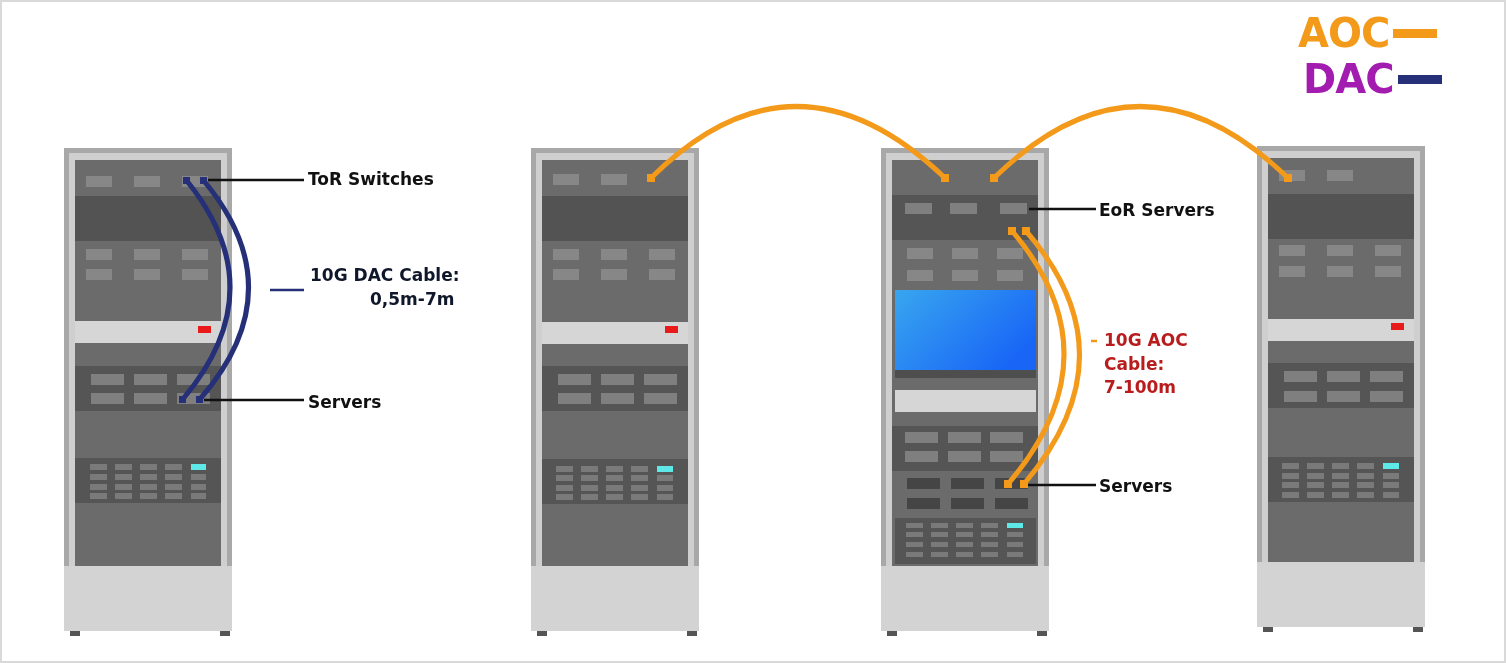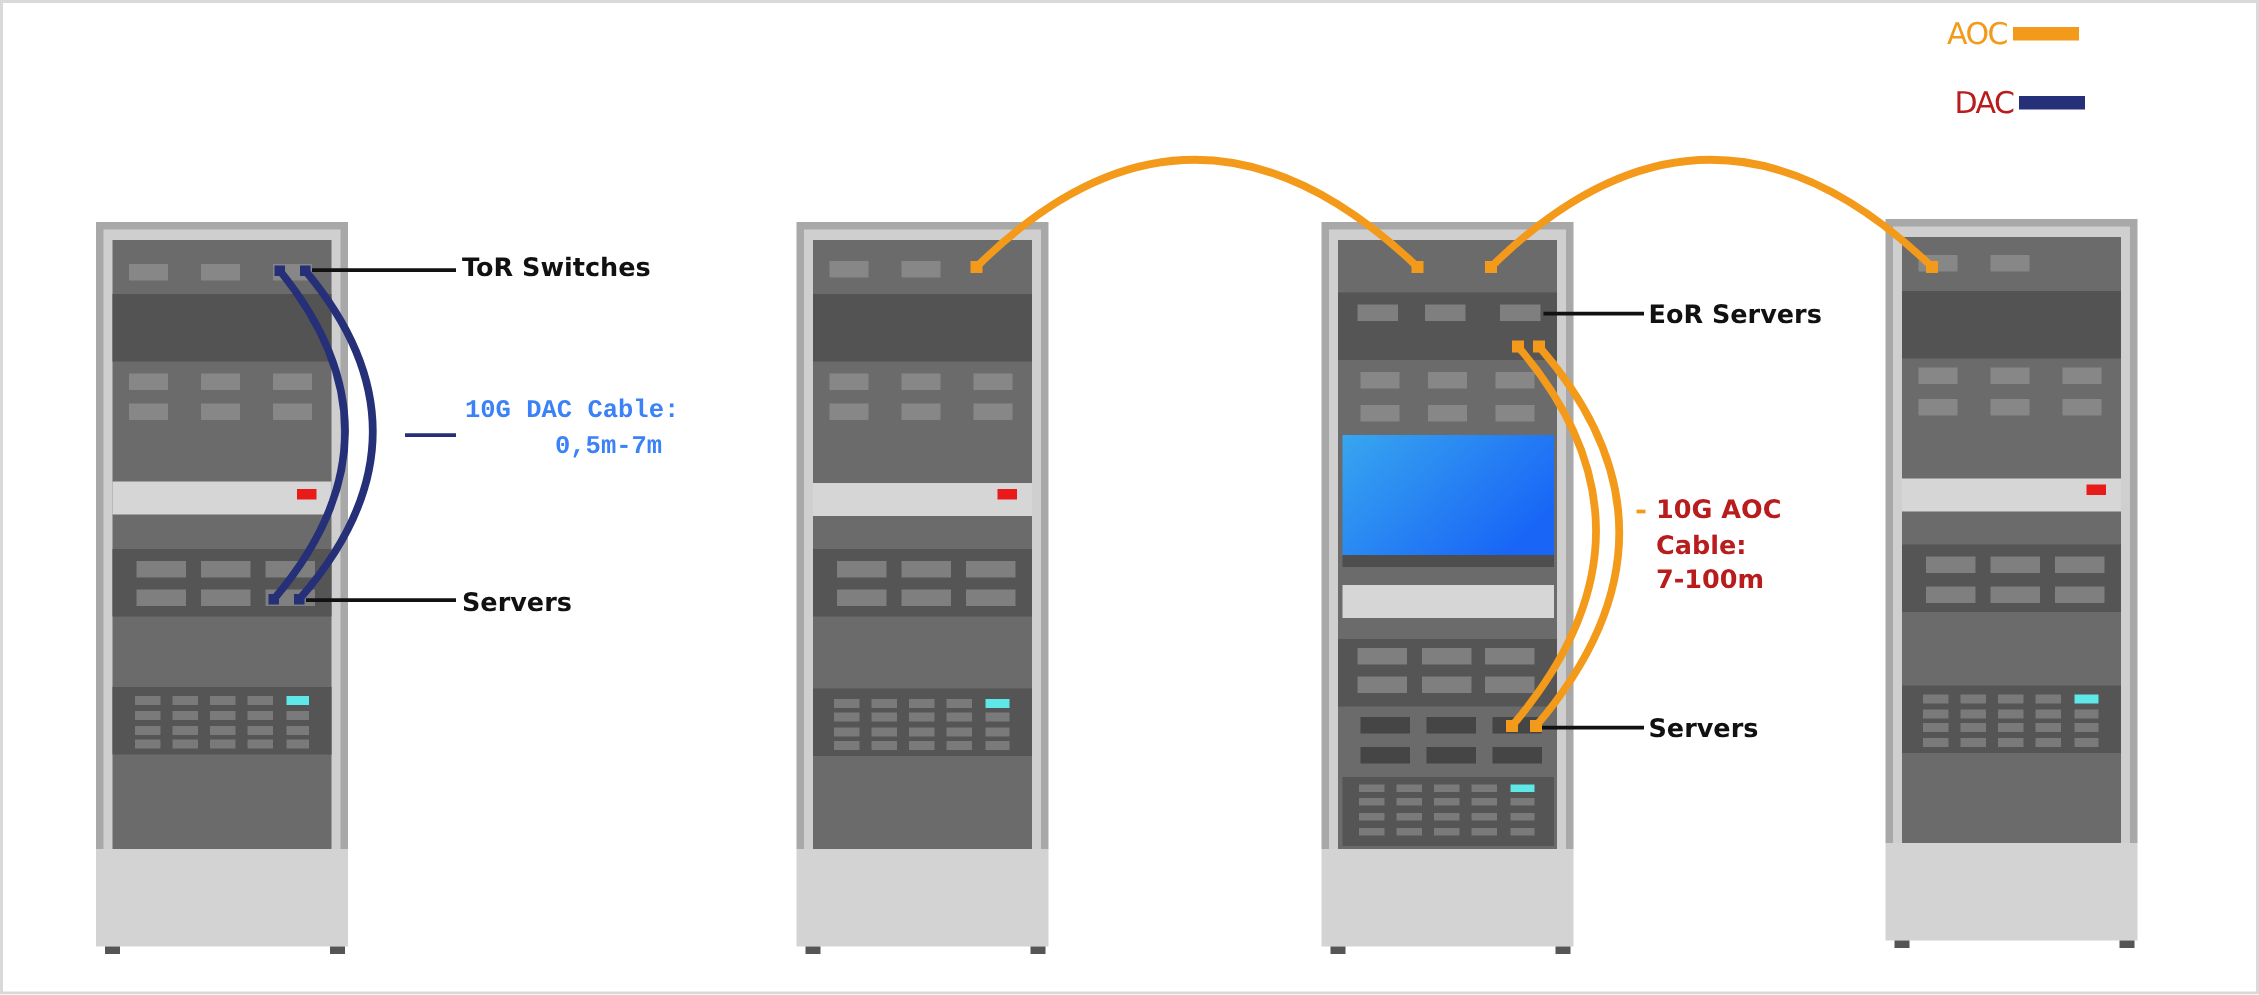--- a/index.html
+++ b/index.html
@@ -1,24 +1,24 @@
 <!DOCTYPE html>
 <html><head>
   <meta charset="utf-8">
   <style>
     html, body { margin: 0; padding: 0; background: #ffffff; }
     body { width: 1506px; height: 663px; position: relative; overflow: hidden; font-family: "DejaVu Sans", sans-serif; }
     .frame { position: absolute; left: 0; top: 0; width: 1502px; height: 659px; border: 2px solid #d9d9d9; background: #fff; }
     svg.stage { position: absolute; left: 0; top: 0; }
     .label { position: absolute; font-family: "DejaVu Sans", sans-serif; font-weight: bold; font-size: 17px; line-height: 22px; white-space: nowrap; text-align: center; }
     .label.black { color: #111111; }
-    .label.dac { color: #3b82f6; font-family: Liberation Mono, monospace; }
+    .label.dac { color: #0f172a; }
     .label.aoc { color: #b91c1c; }
     .legend-row { position: absolute; display: flex; align-items: center; }
-    .legend-text { font-family: "DejaVu Sans", sans-serif; font-weight: normal; font-size: 20px; letter-spacing: -1px; }
+    .legend-text { font-family: "DejaVu Sans", sans-serif; font-weight: bold; font-size: 40px; letter-spacing: -1px; }
     .legend-swatch { width: 44px; height: 9px; margin-left: 4px; }
   </style>
 </head>
 <body>
 
 <div class="frame"></div>
 
 <svg class="stage" width="1506" height="663" viewBox="0 0 1506 663">
   <defs>
     <linearGradient id="screenGrad" x1="0" y1="0" x2="1" y2="0.6">
@@ -310,15 +310,15 @@
 <div class="label aoc" style="left:1104px; top:329px;">10G AOC</div>
 <div class="label aoc" style="left:1104px; top:353px;">Cable:</div>
 <div class="label aoc" style="left:1104px; top:376px;">7-100m</div>
 <div class="label black" style="left:1099px; top:475px;">Servers</div>
 
 <div class="legend-row" style="left:1298px; top:10px;">
   <span class="legend-text" style="color:#f39a1a;">AOC</span>
   <span class="legend-swatch" style="background:#f39a1a;"></span>
 </div>
 <div class="legend-row" style="left:1303px; top:56px;">
-  <span class="legend-text" style="color:#b91c1c;">DAC</span>
+  <span class="legend-text" style="color:#a21caf;">DAC</span>
   <span class="legend-swatch" style="background:#253078;"></span>
 </div>
 
 </body></html>

